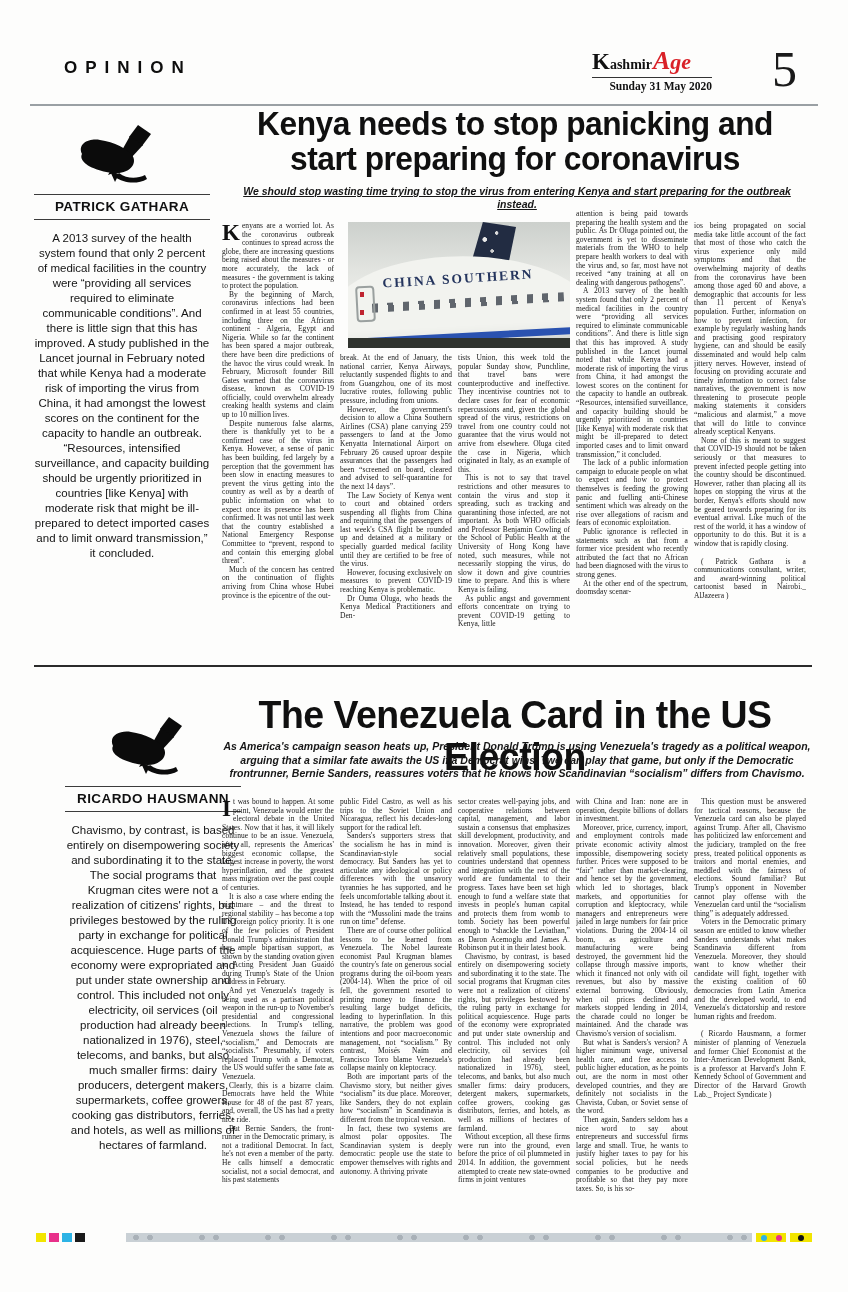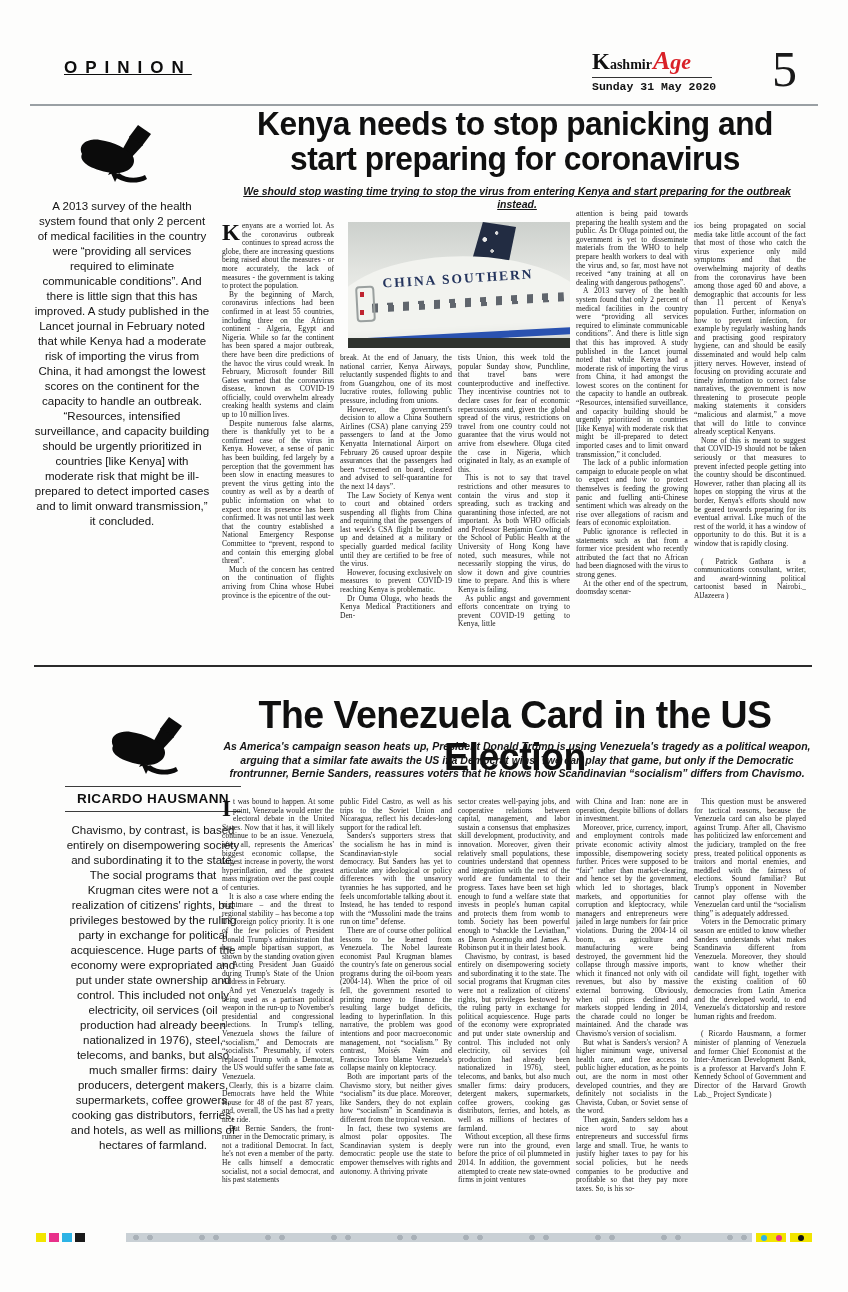--- a/index.html
+++ b/index.html
@@ -1,28 +1,28 @@
 <!DOCTYPE html>
 <html><head>
 <meta charset="utf-8">
 <style>
   html,body{margin:0;padding:0;}
   body{width:848px;height:1292px;background:#fdfdfc;position:relative;font-family:"Liberation Serif",serif;color:#151515;overflow:hidden;}
   .abs{position:absolute;}
 
   
-  .section-title{left:64px;top:58px;font-family:"Liberation Sans",sans-serif;font-weight:bold;font-size:17px;letter-spacing:8px;color:#0d0d0d;text-decoration:underline;}
+  .section-title{left:64px;top:58px;font-family:"Liberation Sans",sans-serif;font-weight:bold;font-size:17px;letter-spacing:8px;color:#0d0d0d;}
   .masthead{left:592px;top:46px;width:120px;}
   .mast-line1{white-space:nowrap;}
   .logo-black{display:inline-block;font-family:"Liberation Serif",serif;font-weight:bold;font-size:14px;color:#111;}
   .logo-black::first-letter{font-size:23px;}
   .logo-red{display:inline-block;font-family:"Liberation Serif",serif;font-weight:bold;font-style:italic;font-size:22px;color:#d92128;margin-left:1px;}
   .logo-red::first-letter{font-size:26px;}
   .mast-rule{height:1px;background:#333;margin:1px 0 2px 0;}
-  .mast-date{font-family:Liberation Mono, monospace;font-weight:bold;font-size:11.5px;color:#111;white-space:nowrap;}
+  .mast-date{font-family:Liberation Serif, serif;font-weight:bold;font-size:11.5px;color:#111;white-space:nowrap;text-align:right;}
   .page-number{left:772px;top:40px;font-family:"Liberation Serif",serif;font-size:50px;color:#1a1a1a;}
   .header-rule{left:30px;top:104px;width:788px;height:2px;background:#9aa0a4;}
 
   
   .headline{font-family:"Liberation Sans",sans-serif;font-weight:bold;color:#101010;text-align:center;letter-spacing:-0.5px;}
   .hl1{left:215px;top:106px;width:600px;font-size:33px;line-height:35px;transform:scaleX(.96);}
   .hl2{left:215px;top:694px;width:600px;font-size:39px;line-height:42px;transform:scaleX(.96);}
   .standfirst{font-family:"Liberation Sans",sans-serif;font-weight:bold;font-style:italic;text-align:center;color:#161616;}
   .sf1{left:222px;top:185px;width:590px;font-size:10.5px;line-height:13px;text-decoration:underline;}
   .sf2{left:222px;top:740px;width:590px;font-size:10.5px;line-height:13.5px;}
@@ -89,20 +89,21 @@
 <div class="abs sidebar" style="top:124px;">
   <svg class="writer-icon" width="96" height="64" viewBox="0 0 96 64" aria-hidden="true">
     <g fill="#0b0b0b">
       <path d="M64 1 L77 10 L68 22 L55 13 Z"></path>
       <path d="M56 12 L69 21 L45 47 L34 51 Z"></path>
       <path d="M36 47 L45 50 L41 58 Z"></path>
       <path d="M8 30 C3 19 16 14 26 16 C40 18 54 25 58 31 C64 39 56 49 43 49 C29 49 13 43 9 37 C6 33 8 30 8 30 Z"></path>
       <path d="M45 49 C53 55 63 55 71 51 L73 55 C63 61 49 59 41 53 Z"></path>
     </g>
   </svg>
+  <div class="author-box">PATRICK GATHARA</div>
   <div class="pullquote">A 2013 survey of the health system found that only 2 percent of medical facilities in the country were “providing all services required to eliminate communicable conditions”. And there is little sign that this has improved. A study published in the Lancet journal in February noted that while Kenya had a moderate risk of importing the virus from China, it had amongst the lowest scores on the continent for the capacity to handle an outbreak. “Resources, intensified surveillance, and capacity building should be urgently prioritized in countries [like Kenya] with moderate risk that might be ill-prepared to detect imported cases and to limit onward transmission,” it concluded.</div>
 </div>
 
 <div class="abs photo">
   <div class="tail"></div>
   <div class="fuselage"></div>
   <div class="plane-title">CHINA SOUTHERN</div>
   <div class="windows"></div>
   <div class="door"></div>
   <div class="rdot-a"></div>

